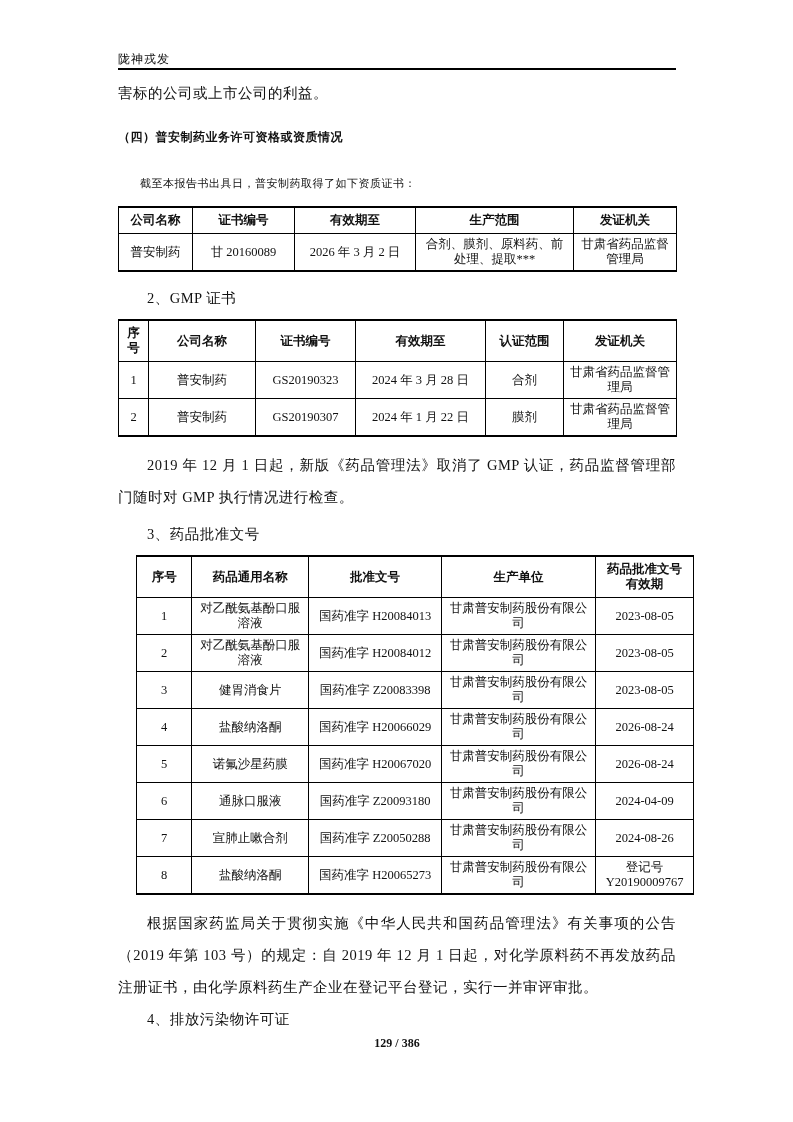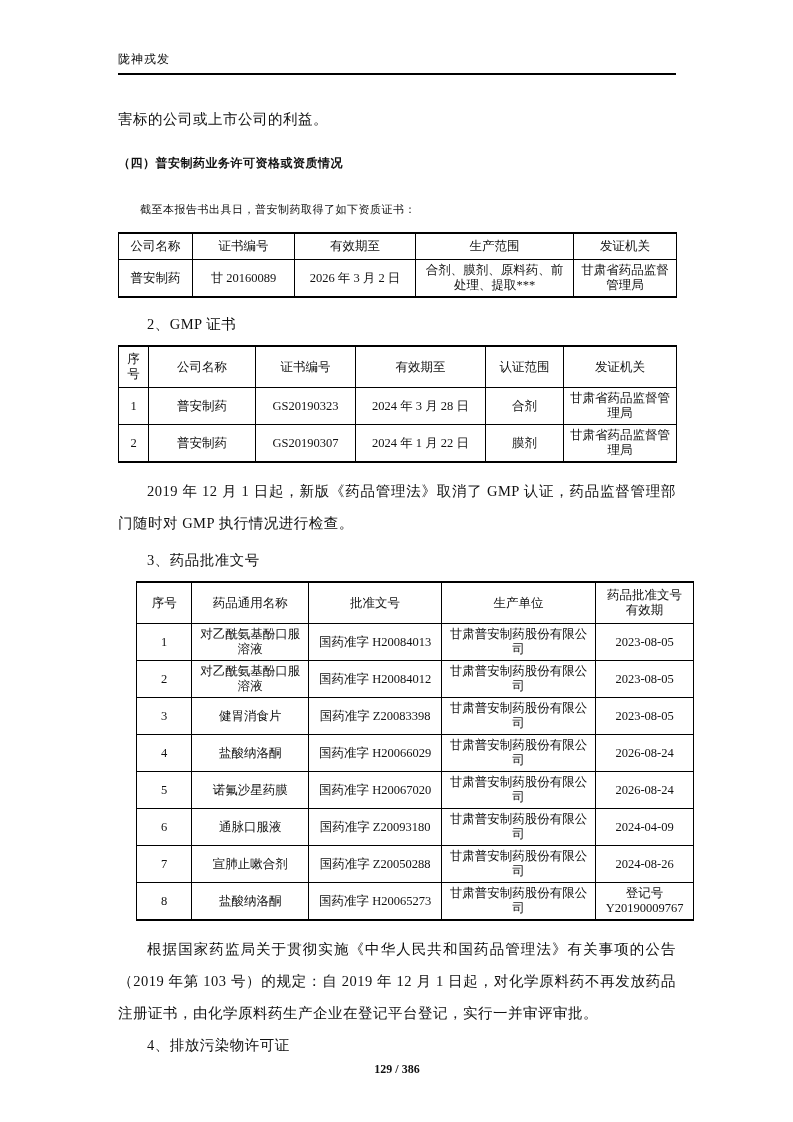--- a/index.html
+++ b/index.html
@@ -18,29 +18,28 @@
     width: 558px;
     margin-left: 118px;
     padding-top: 50px;
   }
   
   .page-header {
     display: flex;
     justify-content: space-between;
     align-items: flex-end;
     border-bottom: 2px solid #000;
-    padding-bottom: 5px;
     font-size: 12px;
     line-height: 18px;
   }
   .page-header .hdr-left { font-weight: normal; letter-spacing: 1px; }
   .page-header .hdr-right { font-weight: bold; }
   
   .continuation {
-    margin-top: 33px;
+    margin-top: 12px;
     font-size: 14.5px;
     line-height: 22px;
     letter-spacing: 0.5px;
   }
   h2.section-heading {
     margin-top: 20px;
     font-family: Liberation Sans, sans-serif;
     font-size: 12px;
     font-weight: bold;
     line-height: 26px;
@@ -81,21 +80,21 @@
     border-bottom-width: 1.5px;
     text-align: center;
     vertical-align: middle;
     padding: 3px 4px;
     line-height: 15px;
     white-space: pre-line;
     word-break: break-all;
   }
   table.doc-table th {
     font-family: "Liberation Sans", "DejaVu Sans", sans-serif;
-    font-weight: normal;
+    font-weight: bold;
     padding: 5px 3px;
   }
   table.doc-table td { font-family: "Liberation Serif", "DejaVu Serif", serif; }
   td.cell-left { text-align: left; }
   
   .mt-item1 { margin-top: 18px; }
   .mt-t1 { margin-top: 12px; }
   .mt-item2 { margin-top: 15px; }
   .mt-t2 { margin-top: 10px; }
   .mt-note { margin-top: 12px; }

